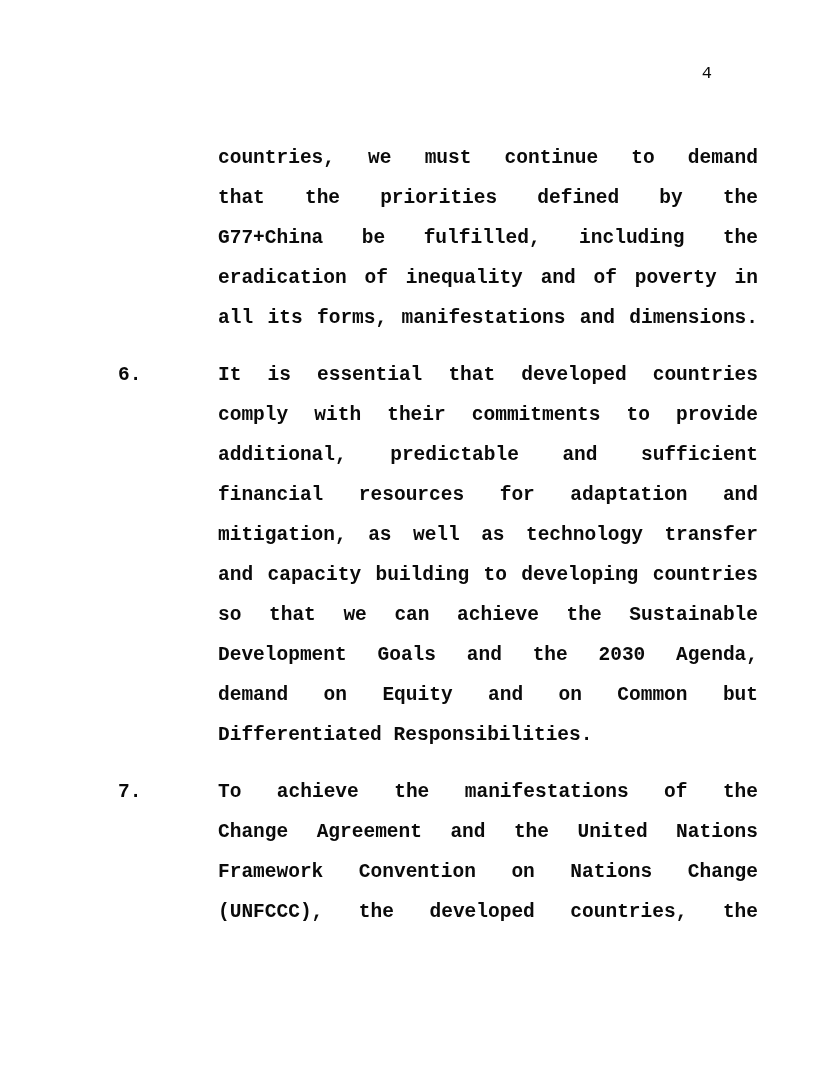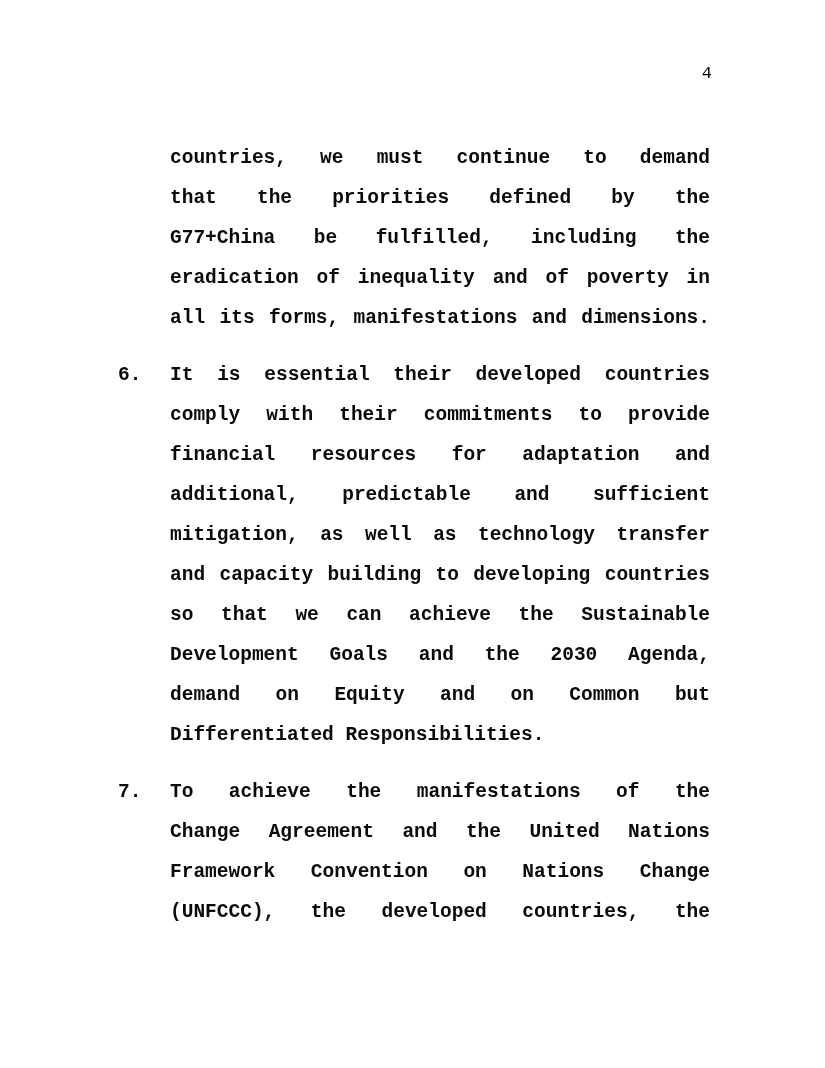--- a/index.html
+++ b/index.html
@@ -25,20 +25,21 @@
   }
   .content {
     position: absolute;
     top: 138px;
     left: 118px;
     width: 592px;
   }
   .paragraph {
     display: flex;
     margin: 0 0 17px 0;
+    gap: 48px;
   }
   .marker {
     width: 52px;
     flex: 0 0 52px;
     font-size: 19.5px;
     font-weight: 700;
     line-height: 40px;
   }
   .pbody {
     width: 540px;
@@ -68,24 +69,24 @@
         <div class="line justify">countries, we must continue to demand</div>
         <div class="line justify">that the priorities defined by the</div>
         <div class="line justify">G77+China be fulfilled, including the</div>
         <div class="line justify">eradication of inequality and of poverty in</div>
         <div class="line justify">all its forms, manifestations and dimensions.</div>
       </div>
     </div>
     <div class="paragraph">
       <div class="marker">6.</div>
       <div class="pbody">
-        <div class="line justify">It is essential their developed countries</div>
+        <div class="line justify">It is essential that developed countries</div>
         <div class="line justify">comply with their commitments to provide</div>
+        <div class="line justify">additional, predictable and sufficient</div>
         <div class="line justify">financial resources for adaptation and</div>
-        <div class="line justify">additional, predictable and sufficient</div>
         <div class="line justify">mitigation, as well as technology transfer</div>
         <div class="line justify">and capacity building to developing countries</div>
         <div class="line justify">so that we can achieve the Sustainable</div>
         <div class="line justify">Development Goals and the 2030 Agenda,</div>
         <div class="line justify">demand on Equity and on Common but</div>
         <div class="line">Differentiated Responsibilities.</div>
       </div>
     </div>
     <div class="paragraph">
       <div class="marker">7.</div>

